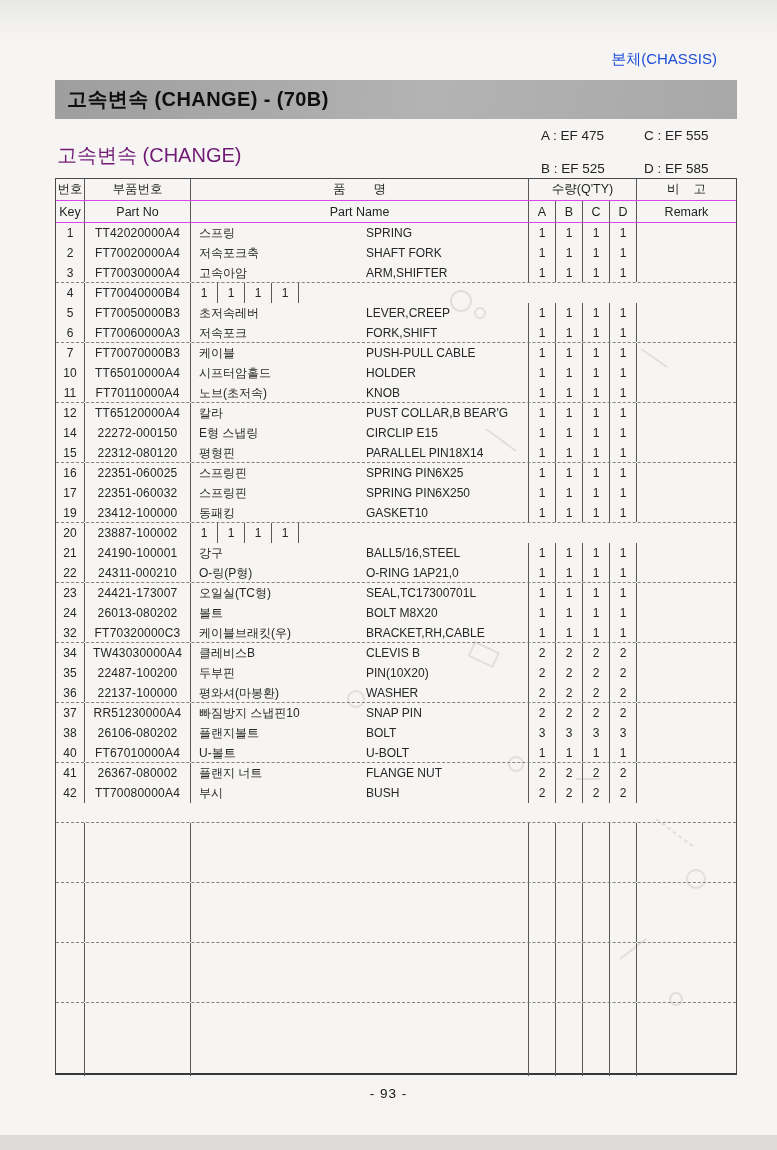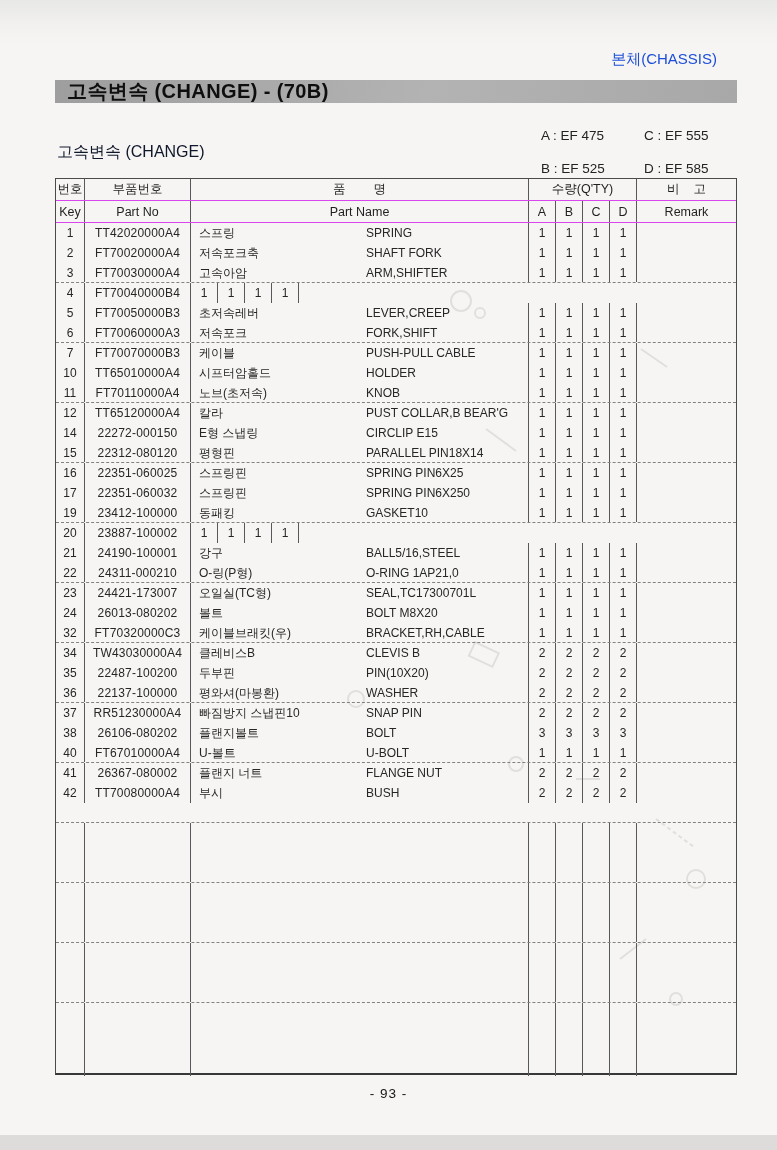--- a/index.html
+++ b/index.html
@@ -8,27 +8,27 @@
     background:#f6f5f3;
     font-family:"Liberation Sans","DejaVu Sans",sans-serif;
     color:#1e1e1e;
   }
   .scan-top{position:absolute;top:0;left:0;width:777px;height:44px;
     background:linear-gradient(#e8e8e6,#f2f1ef 60%,#f6f5f3);}
   .scan-bottom{position:absolute;bottom:0;left:0;width:777px;height:15px;background:#dddcda;}
 
   .corner-label{position:absolute;top:50px;right:60px;font-size:15px;color:#1d4ed8;}
 
-  .title-bar{position:absolute;left:55px;top:80px;width:682px;height:23px;
+  .title-bar{position:absolute;left:55px;top:80px;width:682px;height:39px;
     background:linear-gradient(100deg,#9e9e9e,#b3b3b3 55%,#a8a8a8);
     display:flex;align-items:center;}
   .title-bar .title-text{font-size:20px;font-weight:bold;color:#0e0e0e;
     padding-left:12px;letter-spacing:.4px;}
 
-  .subtitle{position:absolute;left:57px;top:142px;font-size:16px;color:#0f172a;}
+  .subtitle{position:absolute;left:57px;top:142px;font-size:20px;color:#701a75;}
 
   .legend{position:absolute;left:541px;top:128px;display:grid;
     grid-template-columns:103px auto;row-gap:18px;font-size:13.5px;color:#222;}
 
   .page-number{position:absolute;top:1086px;left:0;width:777px;text-align:center;
     font-size:13.5px;color:#161616;letter-spacing:1px;}
 
   
   .parts-table{position:absolute;left:55px;top:178px;width:682px;height:897px;
     box-sizing:border-box;border:1px solid #4a4a4a;border-bottom:2px solid #383838;}

